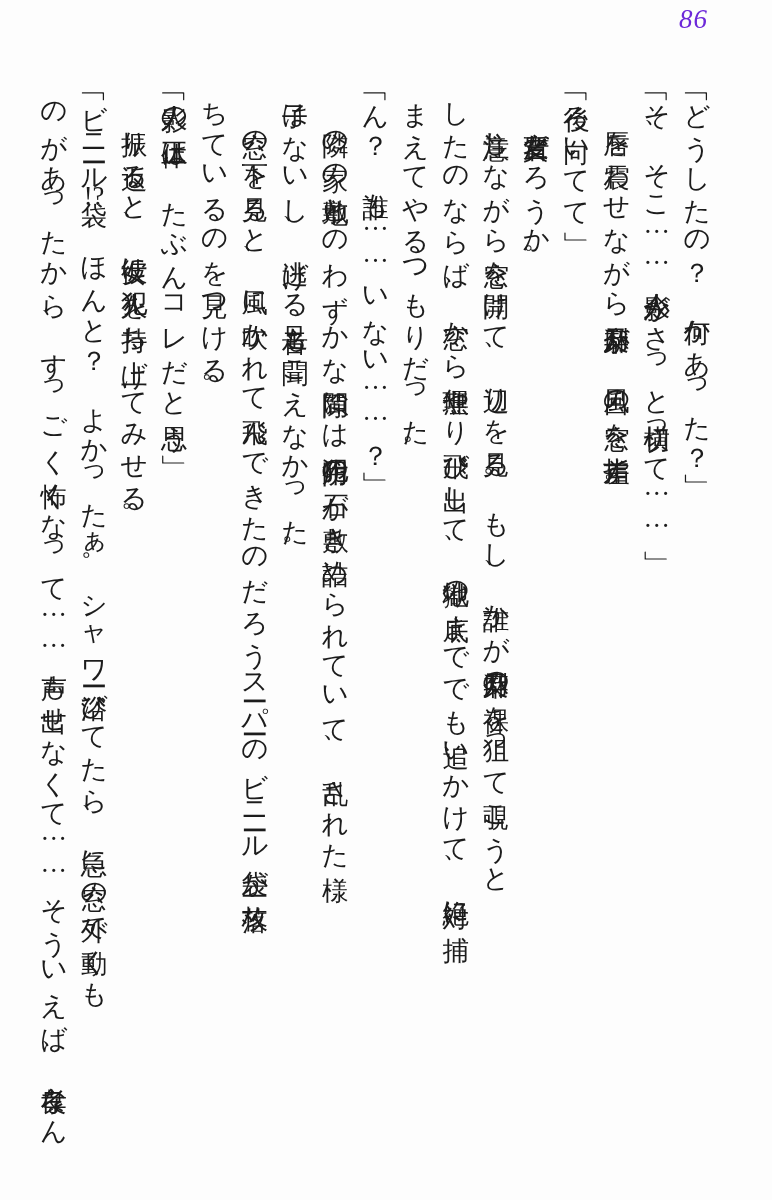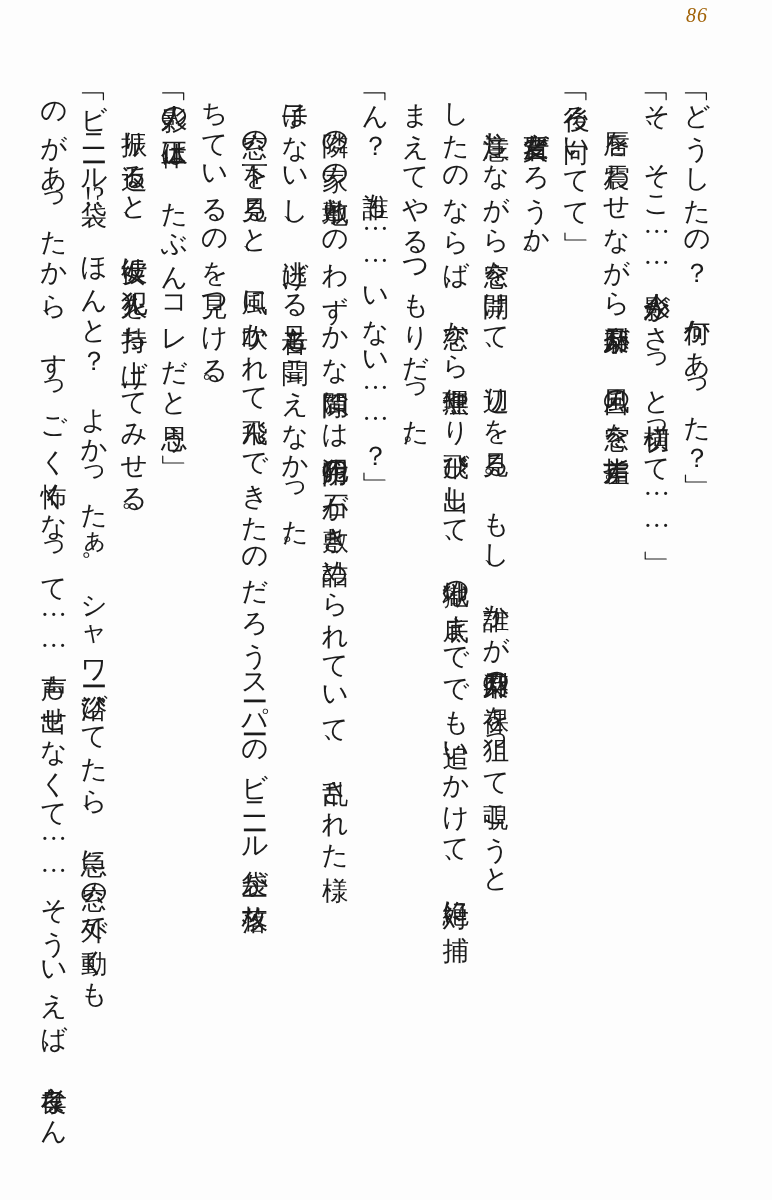--- a/index.html
+++ b/index.html
@@ -9,24 +9,24 @@
     height: 1200px;
     background: #fdfdfd;
     color: #1c1c1c;
     font-family: "Liberation Serif", "DejaVu Serif", serif;
     overflow: hidden;
   }
   .page-number {
     position: absolute;
     top: 4px;
     right: 64px;
-    font-size: 20px;
+    font-size: 27px;
     font-style: italic;
     letter-spacing: 1px;
-    color: #a16207;
+    color: #6d28d9;
   }
   .text-block {
     position: absolute;
     top: 84px;
     right: 55px;
     width: 684px;
     height: 1085px;
     writing-mode: vertical-rl;
     text-orientation: upright;
     font-size: 26.5px;

